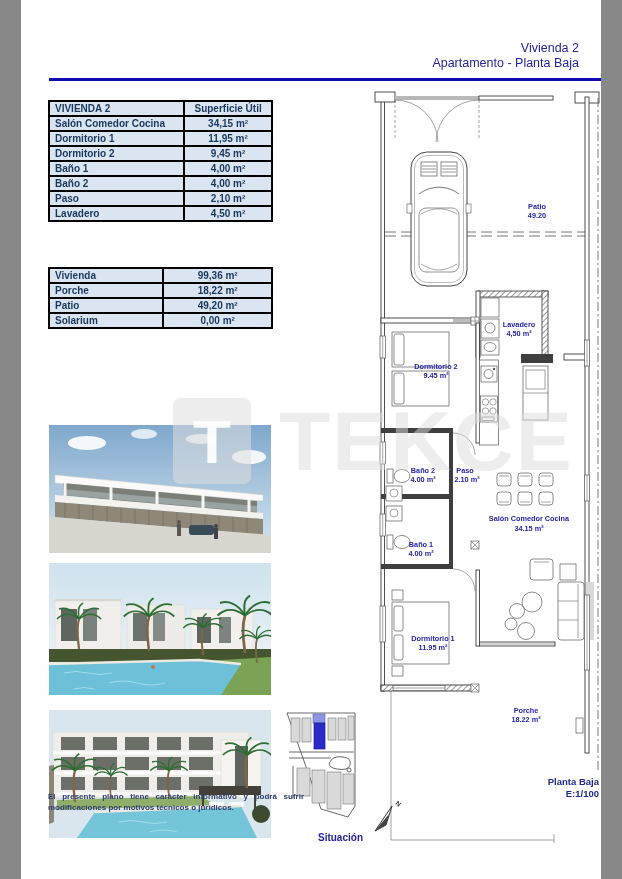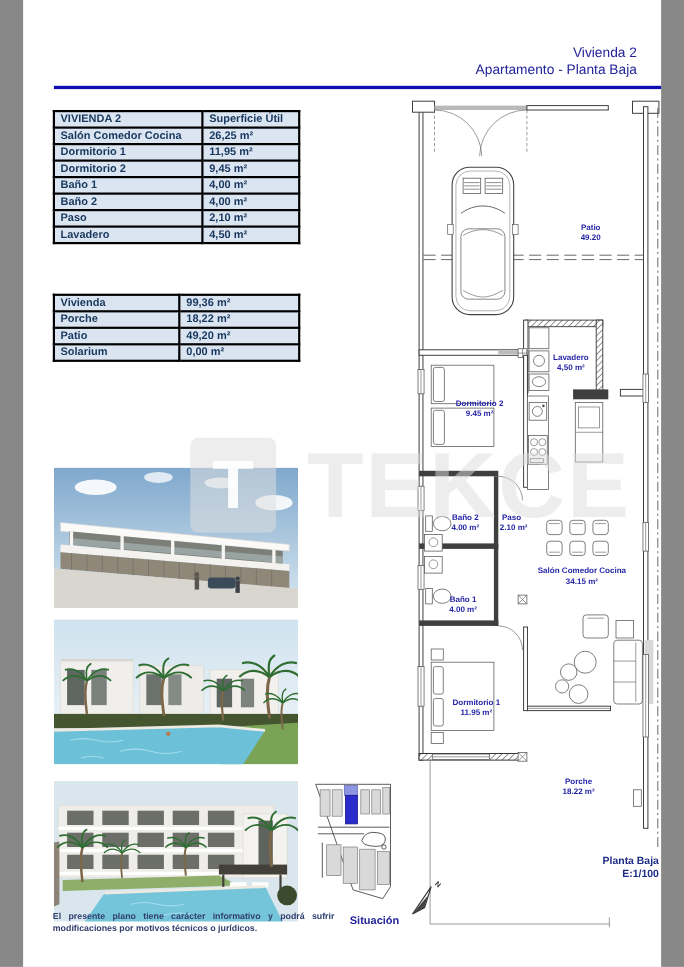--- a/index.html
+++ b/index.html
@@ -6,41 +6,41 @@
   body { background:#888; font-family:"Liberation Sans", sans-serif; }
   .page { position:relative; width:580px; height:879px; background:#fff; margin:0 auto; overflow:hidden; }
 
   
   .hdr { position:absolute; top:41px; right:22px; text-align:right; color:#23239b; font-size:12.5px; line-height:15px; font-weight:400; }
   .blue-rule { position:absolute; left:28px; top:78px; width:572px; height:3px; background:#0d0db2; }
 
   
   .stable { position:absolute; left:27px; width:225px; border-collapse:collapse; font-size:10px; color:#17375d; font-weight:bold; }
   .stable td { border:2px solid #000; background:#dbe5f1; height:15px; padding:1px 5px; white-space:nowrap; }
-  .stable td.val { text-align:left; }
+  .stable td.val { text-align:center; }
   #tbl-vivienda { top:100px; }
   #tbl-totales  { top:267px; }
 
   
   .wmark { position:absolute; left:152px; top:398px; display:flex; align-items:center; z-index:5; pointer-events:none; }
   .wmark .logo { width:78px; height:86px; background:rgba(223,223,223,0.55); border-radius:7px; display:flex; align-items:center; justify-content:center; color:rgba(255,255,255,0.92); font-size:62px; font-weight:bold; }
   .wmark .word { font-size:84px; font-weight:bold; letter-spacing:2px; color:rgba(219,219,219,0.5); margin-left:28px; line-height:86px; }
 
   
   .photo { position:absolute; left:28px; width:222px; overflow:hidden; }
   #photo1 { top:425px; height:128px; }
   #photo2 { top:563px; height:132px; }
   #photo3 { top:710px; height:128px; }
 
   
   #situacion-map { position:absolute; left:264px; top:710px; }
   #situacion-label { position:absolute; left:264px; top:832px; width:78px; text-align:right; color:#23239b; font-weight:bold; font-size:10px; }
 
   
-  .disclaimer { position:absolute; left:27px; top:828px; width:256px; font-size:8px; font-weight:bold; color:#31406f; text-align:justify; line-height:10.5px; }
+  .disclaimer { position:absolute; left:27px; top:792px; width:256px; font-size:8px; font-weight:bold; color:#31406f; text-align:justify; line-height:10.5px; }
 
   
   #plan { position:absolute; left:340px; top:90px; }
   .pw   { fill:#fff; stroke:#3d3d3d; stroke-width:0.9; }
   .pwd  { fill:#3f3f3f; stroke:none; }
   .pthin{ stroke:#5a5a5a; stroke-width:0.55; fill:none; }
   .pdash{ stroke:#555; stroke-width:0.8; fill:none; }
   .furn { fill:#fff; stroke:#5a5a5a; stroke-width:0.7; }
   .plbl { fill:#2525a8; font-family:"Liberation Sans",sans-serif; font-size:7.3px; font-weight:bold; text-anchor:middle; }
   .pscale { fill:#1c2b85; font-family:"Liberation Sans",sans-serif; font-size:9.5px; font-weight:bold; text-anchor:end; }
@@ -59,21 +59,21 @@
   <div class="blue-rule"></div>
 
   <table class="stable" id="tbl-vivienda" style="position:absolute;">
     <tbody>
         <tr>
       <td>VIVIENDA 2</td>
       <td class="val">Superficie Útil</td>
     </tr>
     <tr>
           <td>Salón Comedor Cocina</td>
-          <td class="val">26,25 m²</td>
+          <td class="val">34,15 m²</td>
         </tr>
     <tr>
           <td>Dormitorio 1</td>
           <td class="val">11,95 m²</td>
         </tr>
     <tr>
           <td>Dormitorio 2</td>
           <td class="val">9,45 m²</td>
         </tr>
     <tr>

